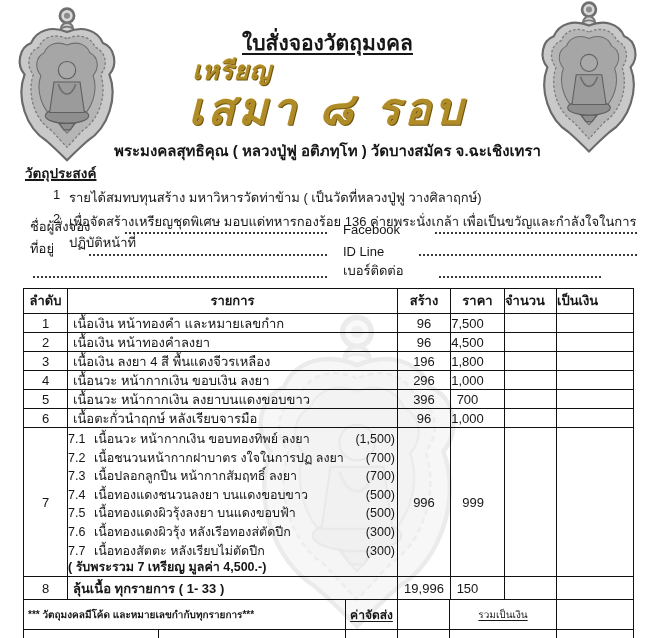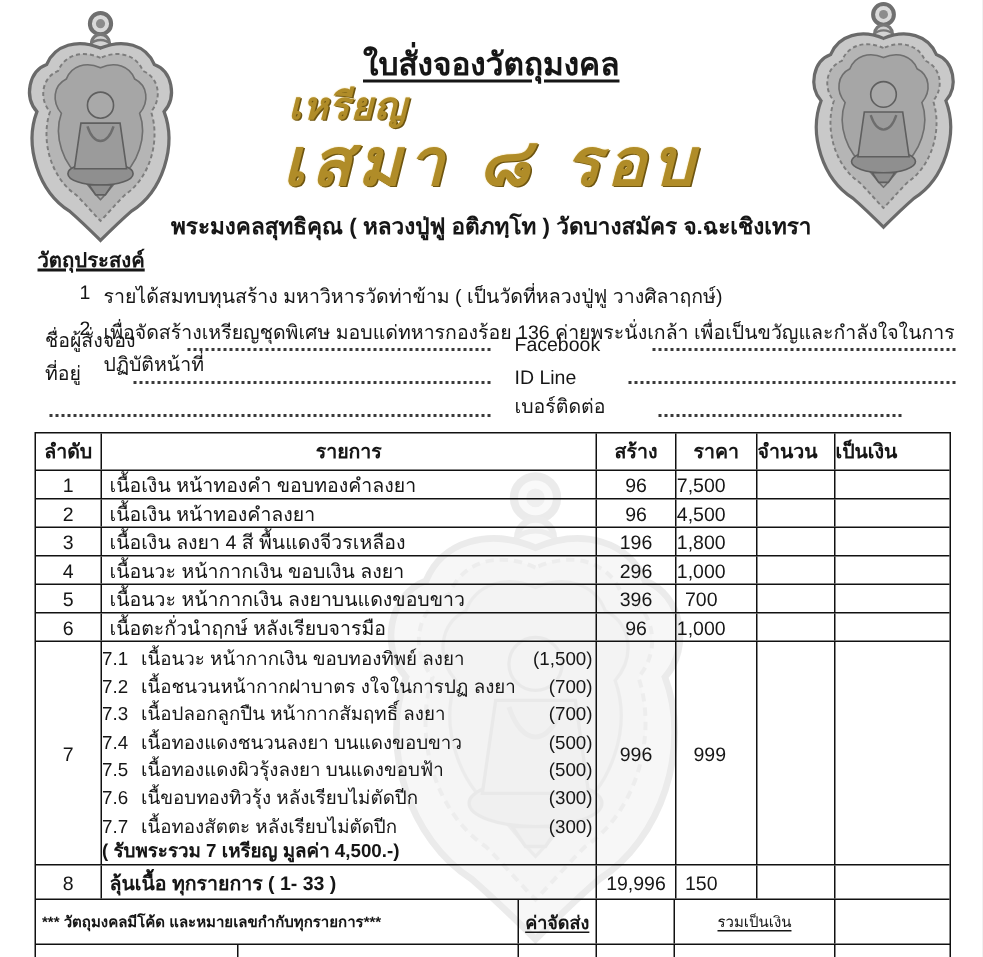--- a/index.html
+++ b/index.html
@@ -194,21 +194,21 @@
       <div class="cell c-no">ลำดับ</div>
       <div class="cell c-item">รายการ</div>
       <div class="cell c-made">สร้าง</div>
       <div class="cell c-price">ราคา</div>
       <div class="cell c-qty">จำนวน</div>
       <div class="cell c-amt">เป็นเงิน</div>
     </div>
 
     <div class="trow r">
       <div class="cell c-no">1</div>
-      <div class="cell c-item">เนื้อเงิน  หน้าทองคำ ขอบทองคำลงยา</div>
+      <div class="cell c-item">เนื้อเงิน  หน้าทองคำ และหมายเลขกำก</div>
       <div class="cell c-made">96</div>
       <div class="cell c-price">7,500</div>
       <div class="cell c-qty"></div>
       <div class="cell c-amt"></div>
     </div>
     <div class="trow r">
       <div class="cell c-no">2</div>
       <div class="cell c-item">เนื้อเงิน  หน้าทองคำลงยา</div>
       <div class="cell c-made">96</div>
       <div class="cell c-price">4,500</div>
@@ -271,21 +271,21 @@
           <span class="sub-text">เนื้อทองแดงชนวนลงยา  บนแดงขอบขาว</span>
           <span class="sub-limit">(500)</span>
         </div>
         <div class="subitem">
           <span class="sub-code">7.5</span>
           <span class="sub-text">เนื้อทองแดงผิวรุ้งลงยา  บนแดงขอบฟ้า</span>
           <span class="sub-limit">(500)</span>
         </div>
         <div class="subitem">
           <span class="sub-code">7.6</span>
-          <span class="sub-text">เนื้ขอบทองทิวรุ้ง  หลังเรียบไม่ตัดปีก</span>
+          <span class="sub-text">เนื้อทองแดงผิวรุ้ง  หลังเรีอทองส่ตัดปีก</span>
           <span class="sub-limit">(300)</span>
         </div>
         <div class="subitem">
           <span class="sub-code">7.7</span>
           <span class="sub-text">เนื้อทองสัตตะ  หลังเรียบไม่ตัดปีก</span>
           <span class="sub-limit">(300)</span>
         </div>
         <div class="sub-summary">( รับพระรวม  7 เหรียญ มูลค่า 4,500.-)</div>
       </div>
       <div class="cell c-made">996</div>

